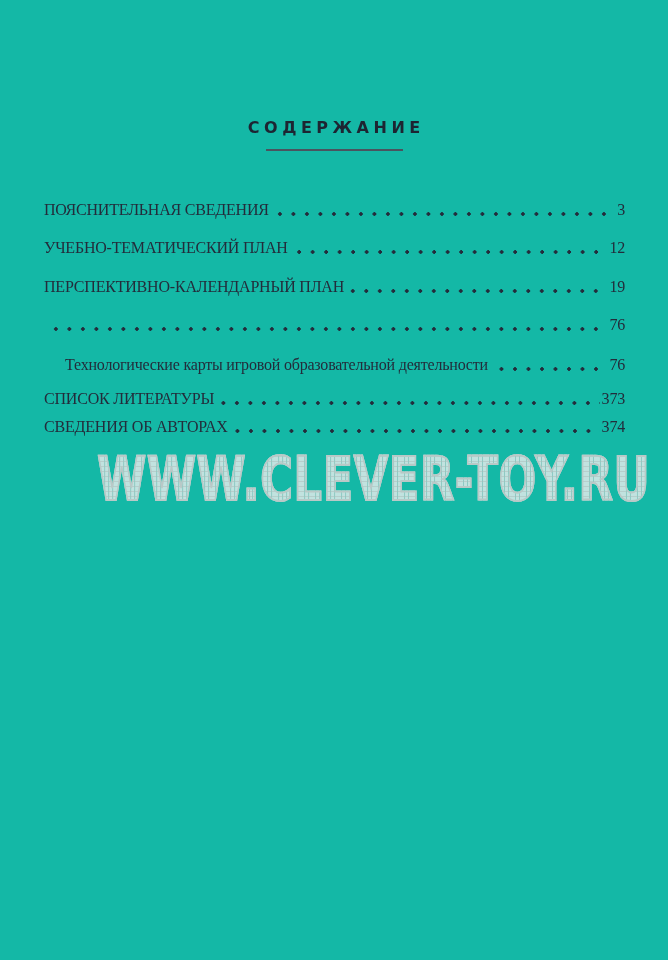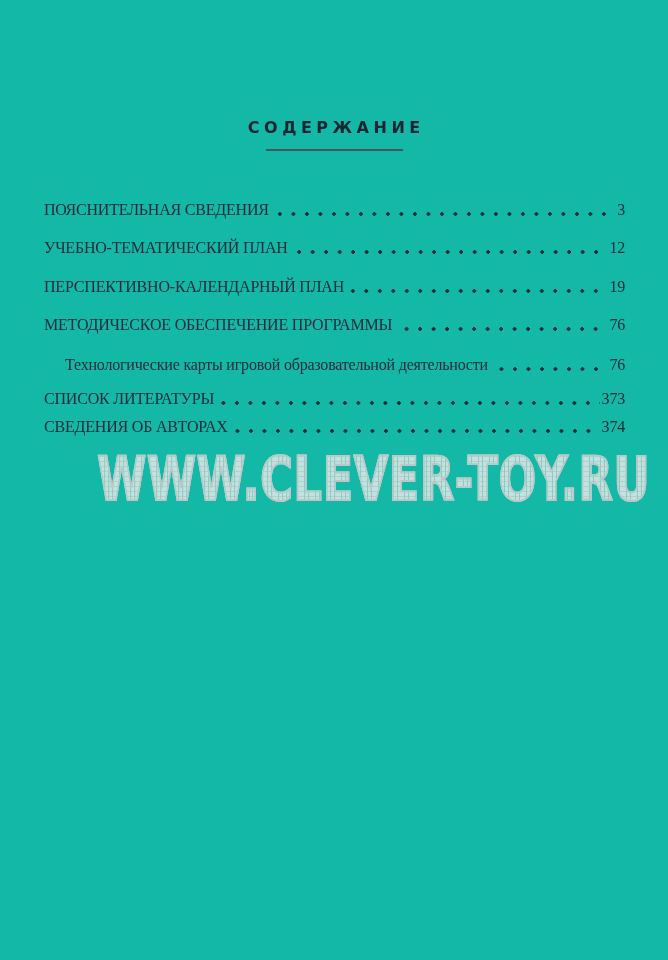--- a/index.html
+++ b/index.html
@@ -152,21 +152,20 @@
       </div>
       <div class="toc-entry lvl0">
         <div class="toc-line">
           <span class="toc-label">ПЕРСПЕКТИВНО-КАЛЕНДАРНЫЙ ПЛАН</span>
           <span class="dots"></span>
           <span class="pagenum">19</span>
         </div>
       </div>
       <div class="toc-entry lvl0">
         <div class="toc-line">
-          <span class="toc-label">МЕТОДИЧЕСКОЕ ОБЕСПЕЧЕНИЕ ПРОГРАММЫ</span>
           <span class="dots"></span>
           <span class="pagenum">76</span>
         </div>
       </div>
       <div class="toc-entry lvl1">
         <div class="toc-line">
           <span class="toc-label">Технологические карты игровой образовательной деятельности</span>
           <span class="dots"></span>
           <span class="pagenum">76</span>
         </div>

